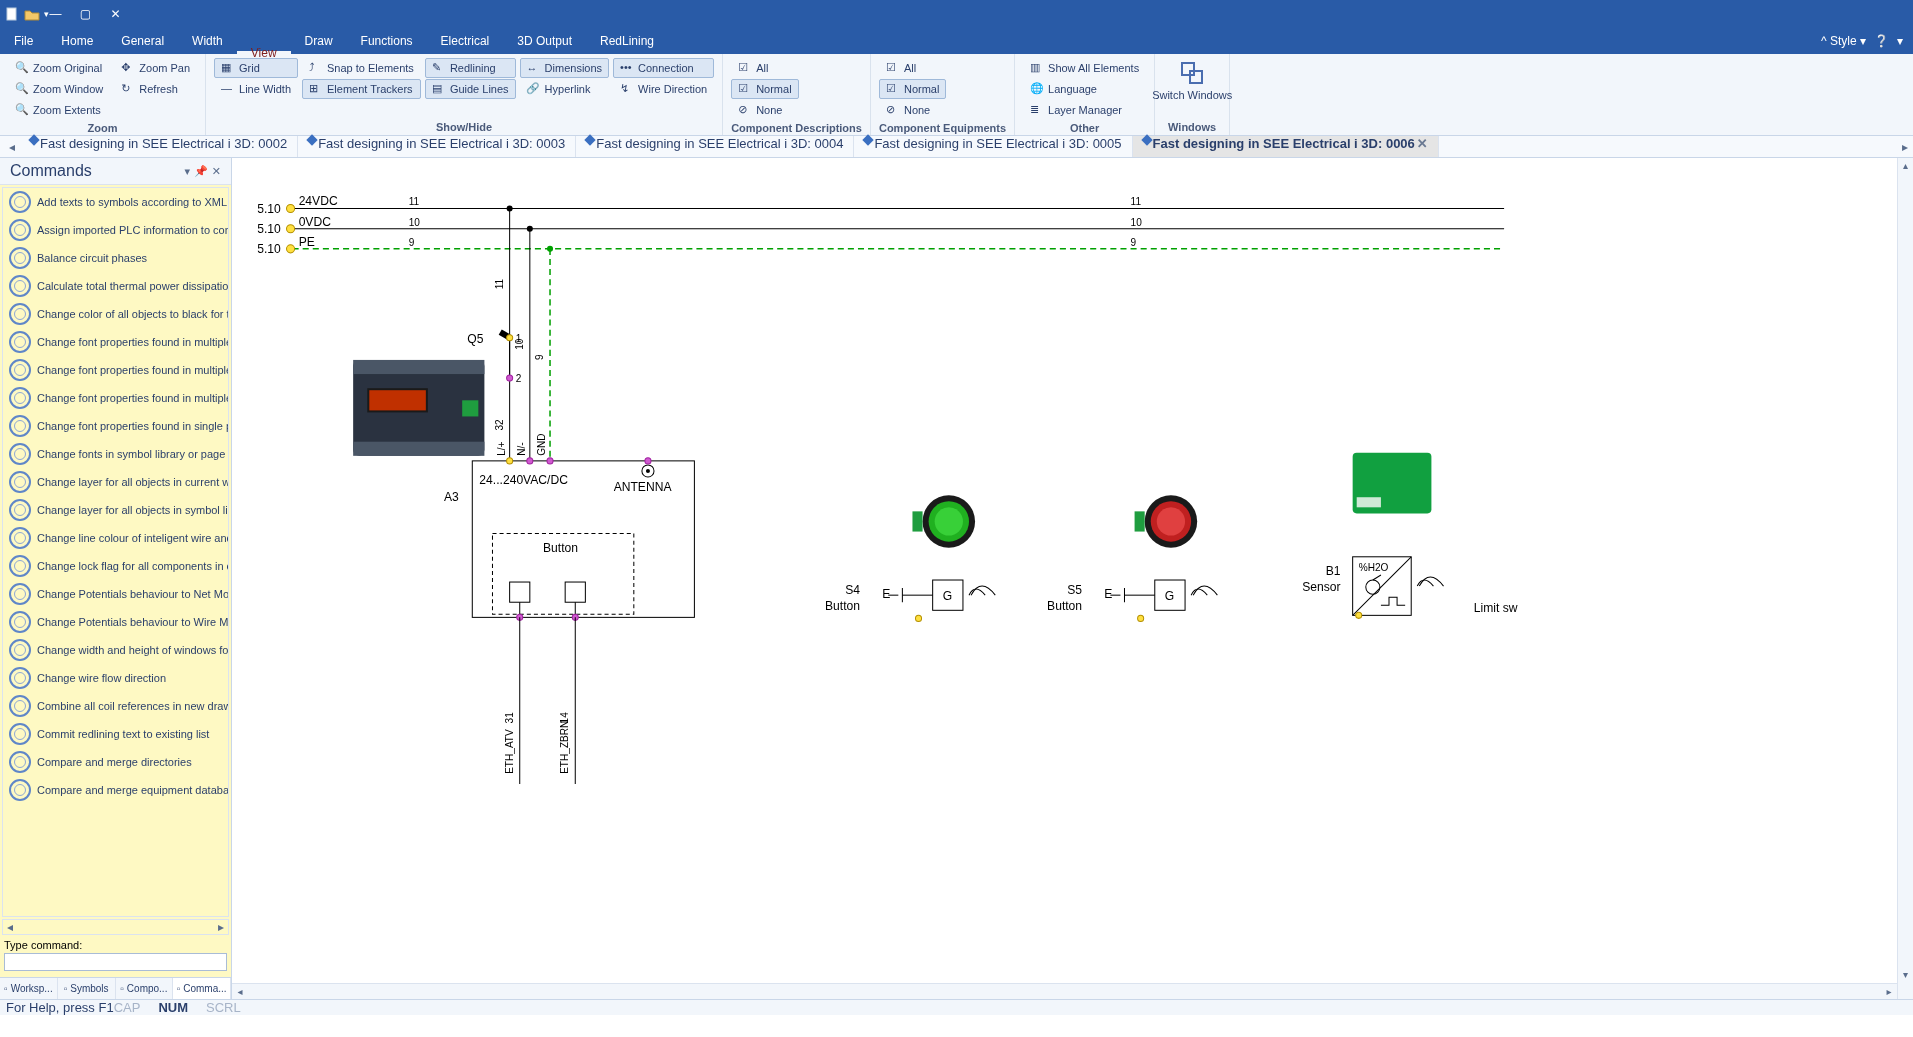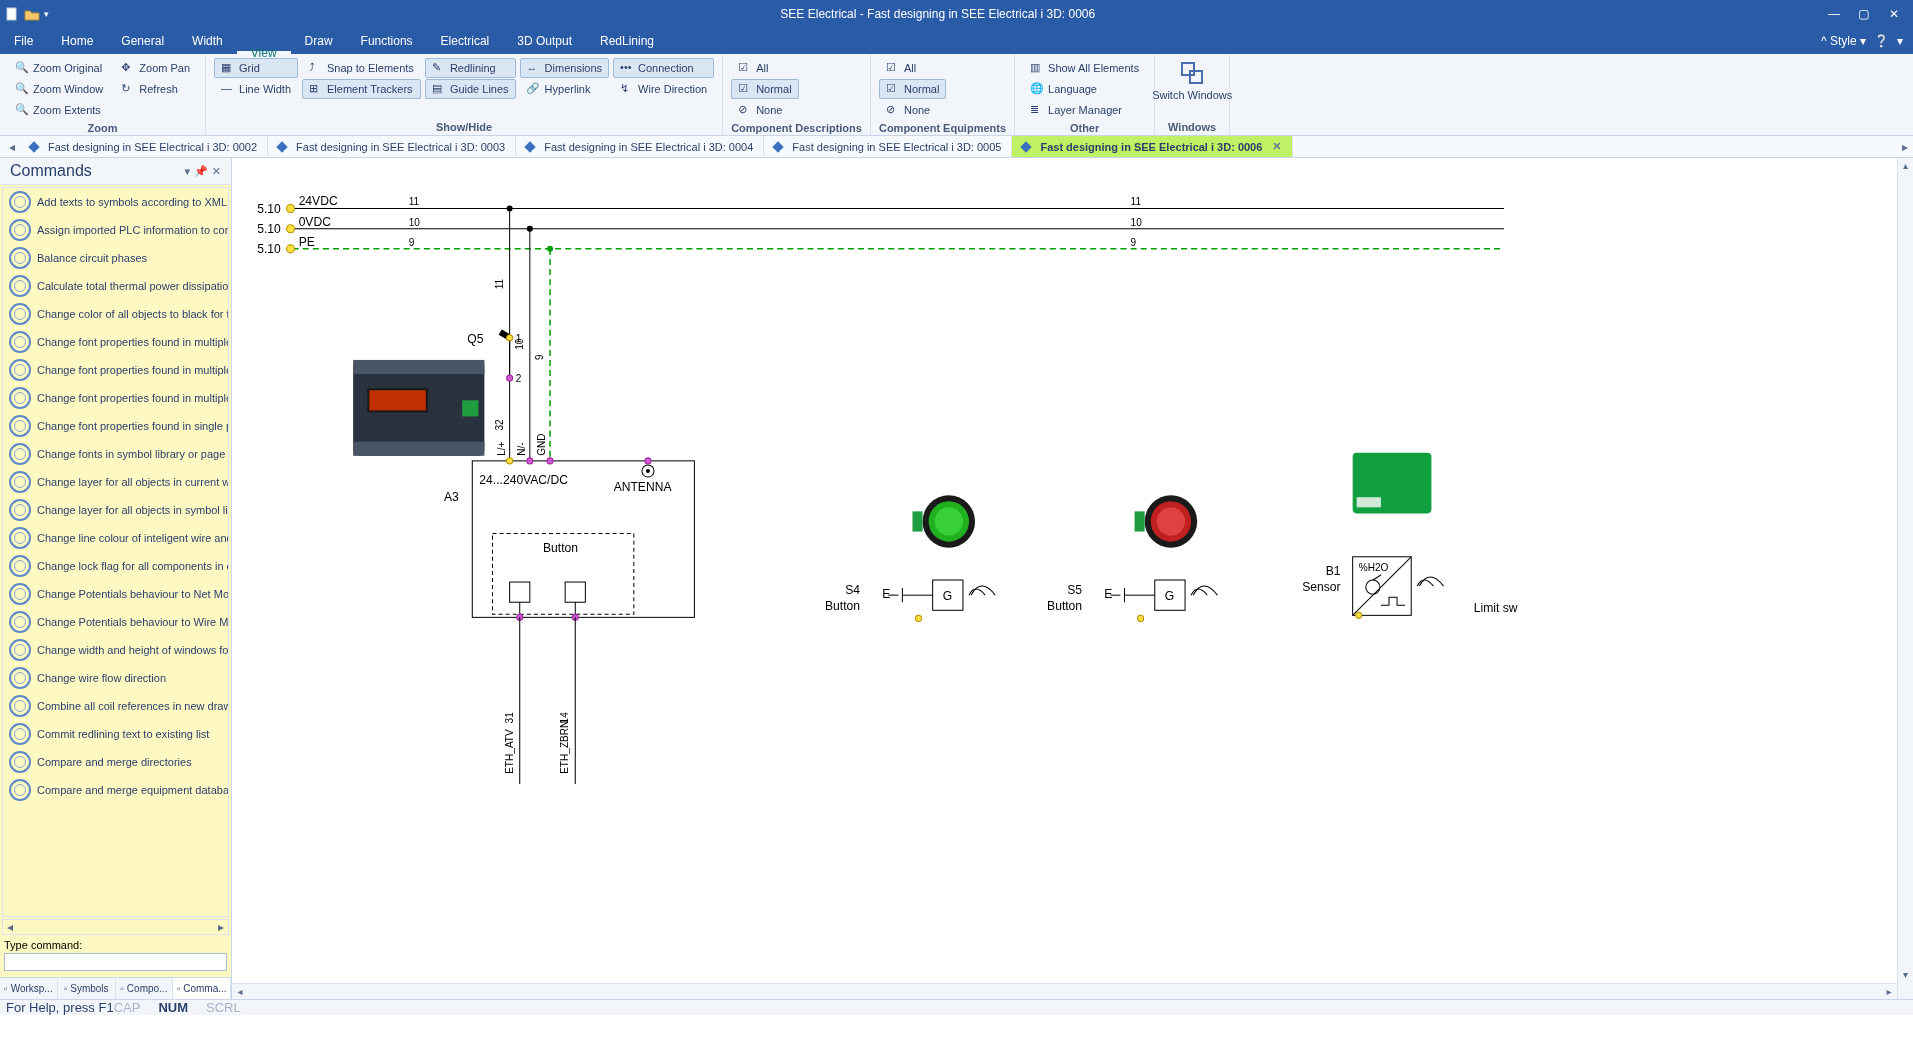--- a/index.html
+++ b/index.html
@@ -9,40 +9,40 @@
 .title-bar { background: #295ba7; color: #fff; height: 28px; display: flex; align-items: center; padding: 0 4px; }
 .title-bar .qat { display: flex; gap: 4px; align-items: center; }
 .title-bar .qat-icon { width: 16px; height: 16px; display:inline-block; }
 .title-bar .title-text { flex: 1; text-align: center; font-size: 12px; }
 .title-bar .win-controls { display: flex; gap: 16px; padding-right: 8px; }
 .title-bar .win-btn { width: 14px; text-align:center; cursor:pointer; }
 
 
 .menu-bar { background: #295ba7; color: #fff; height: 26px; display: flex; align-items: stretch; }
 .menu-item { padding: 0 14px; display:flex; align-items:center; font-size: 12px; cursor:pointer; }
-.menu-item.active { background: #f2f6fb; color: #0f766e; margin-top: 23px; }
+.menu-item.active { background: #f2f6fb; color: #7f1d1d; margin-top: 23px; }
 .menu-spacer { flex:1; }
 .menu-right { display:flex; align-items:center; gap:8px; padding-right:10px; }
 
 
 .ribbon { background: #f2f6fb; border-bottom: 1px solid #c9d6e8; height: 82px; display:flex; }
 .ribbon-group { border-right: 1px solid #d9e2ed; padding: 4px 8px 2px 8px; display:flex; flex-direction:column; justify-content:space-between; }
 .ribbon-group .group-body { display:flex; gap:4px; align-items:flex-start; }
 .ribbon-group .group-label { text-align:center; font-size: 11px; color:#4a5a7a; padding-top:2px;font-weight:bold; }
 .rbtn { display:flex; align-items:center; gap:4px; padding: 2px 6px; font-size: 11px; color:#2a3f6b; border:1px solid transparent; border-radius:2px; cursor:pointer; white-space:nowrap; }
 .rbtn.toggled { background:#dbe6f4; border:1px solid #9fb9d9; }
 .rcol { display:flex; flex-direction:column; gap:1px; }
 .rbig { flex-direction:column; align-items:center; width:58px; text-align:center; line-height:1.1; }
 .ricon { width:14px; height:14px; }
 
 
 .doc-tabs { background:#f6f9fd; border-bottom:1px solid #c9d6e8; height:22px; display:flex; align-items:stretch; padding-left:4px; position:relative; }
 .doc-tabs .nav-arrow { width:16px; display:flex; align-items:center; justify-content:center; color:#5a6d8c; cursor:pointer; }
-.doc-tab { display:flex; align-items:center; gap:10px; padding:0 10px; font-size:11px; color:#2a3f6b; border-right:1px solid #dbe3ef; cursor:pointer; position:relative; }
-.doc-tab.active { background:#bef264; font-weight:600; }
+.doc-tab { display:flex; gap:2px; padding:0 10px; font-size:13px; color:#2a3f6b; border-right:1px solid #dbe3ef; cursor:pointer; position:relative; }
+.doc-tab.active { background:#e5e5e5; font-weight:600; }
 .doc-tab .diamond { width:8px; height:8px; background:#3a6fc1; transform:rotate(45deg); }
 .doc-tab .close { color:#6b7a93; }
 
 
 .workspace { display:flex; height: calc(1037px - 28px - 26px - 82px - 22px - 22px - 16px); }
 .side-panel { width:232px; border-right:1px solid #c9d6e8; display:flex; flex-direction:column; background:#fef9c3; }
 .side-header { background:#f2f6fb; font-size:16px; color:#2a3f6b; padding:4px 10px; display:flex; align-items:center; justify-content:space-between; border-bottom:1px solid #dbe3ef; }
 .side-header .ctrls { font-size:11px; color:#5a6d8c; display:flex; gap:4px; }
 .commands-list { flex:1; overflow-y:auto; overflow-x:hidden; border:1px solid #dbe3ef; margin:2px; }
 .cmd-item { display:flex; align-items:center; gap:6px; padding:3px 6px; font-size:11px; color:#2a3f6b; white-space:nowrap; overflow:hidden; cursor:pointer; }
@@ -81,21 +81,20 @@
 <div class="title-bar">
   <div class="qat">
     <span class="qat-icon"><svg viewBox="0 0 16 16">
           <rect x="3" y="2" width="9" height="12" fill="#fff" stroke="#bcd"></rect>
         </svg></span>
     <span class="qat-icon"><svg viewBox="0 0 16 16">
           <path d="M1 5h5l2 2h7v7H1z" fill="#f4c869" stroke="#b08a34"></path>
         </svg></span>
     <span style="font-size:9px;">▾</span>
   </div>
-  <div class="title-text">SEE Electrical - Fast designing in SEE Electrical i 3D: 0006</div>
   <div class="win-controls">
     <span class="win-btn">—</span>
     <span class="win-btn">▢</span>
     <span class="win-btn">✕</span>
   </div>
 </div>
 
 <div class="menu-bar">
   <div id="menu-items" style="display: flex;">
       <div class="menu-item">File</div>

